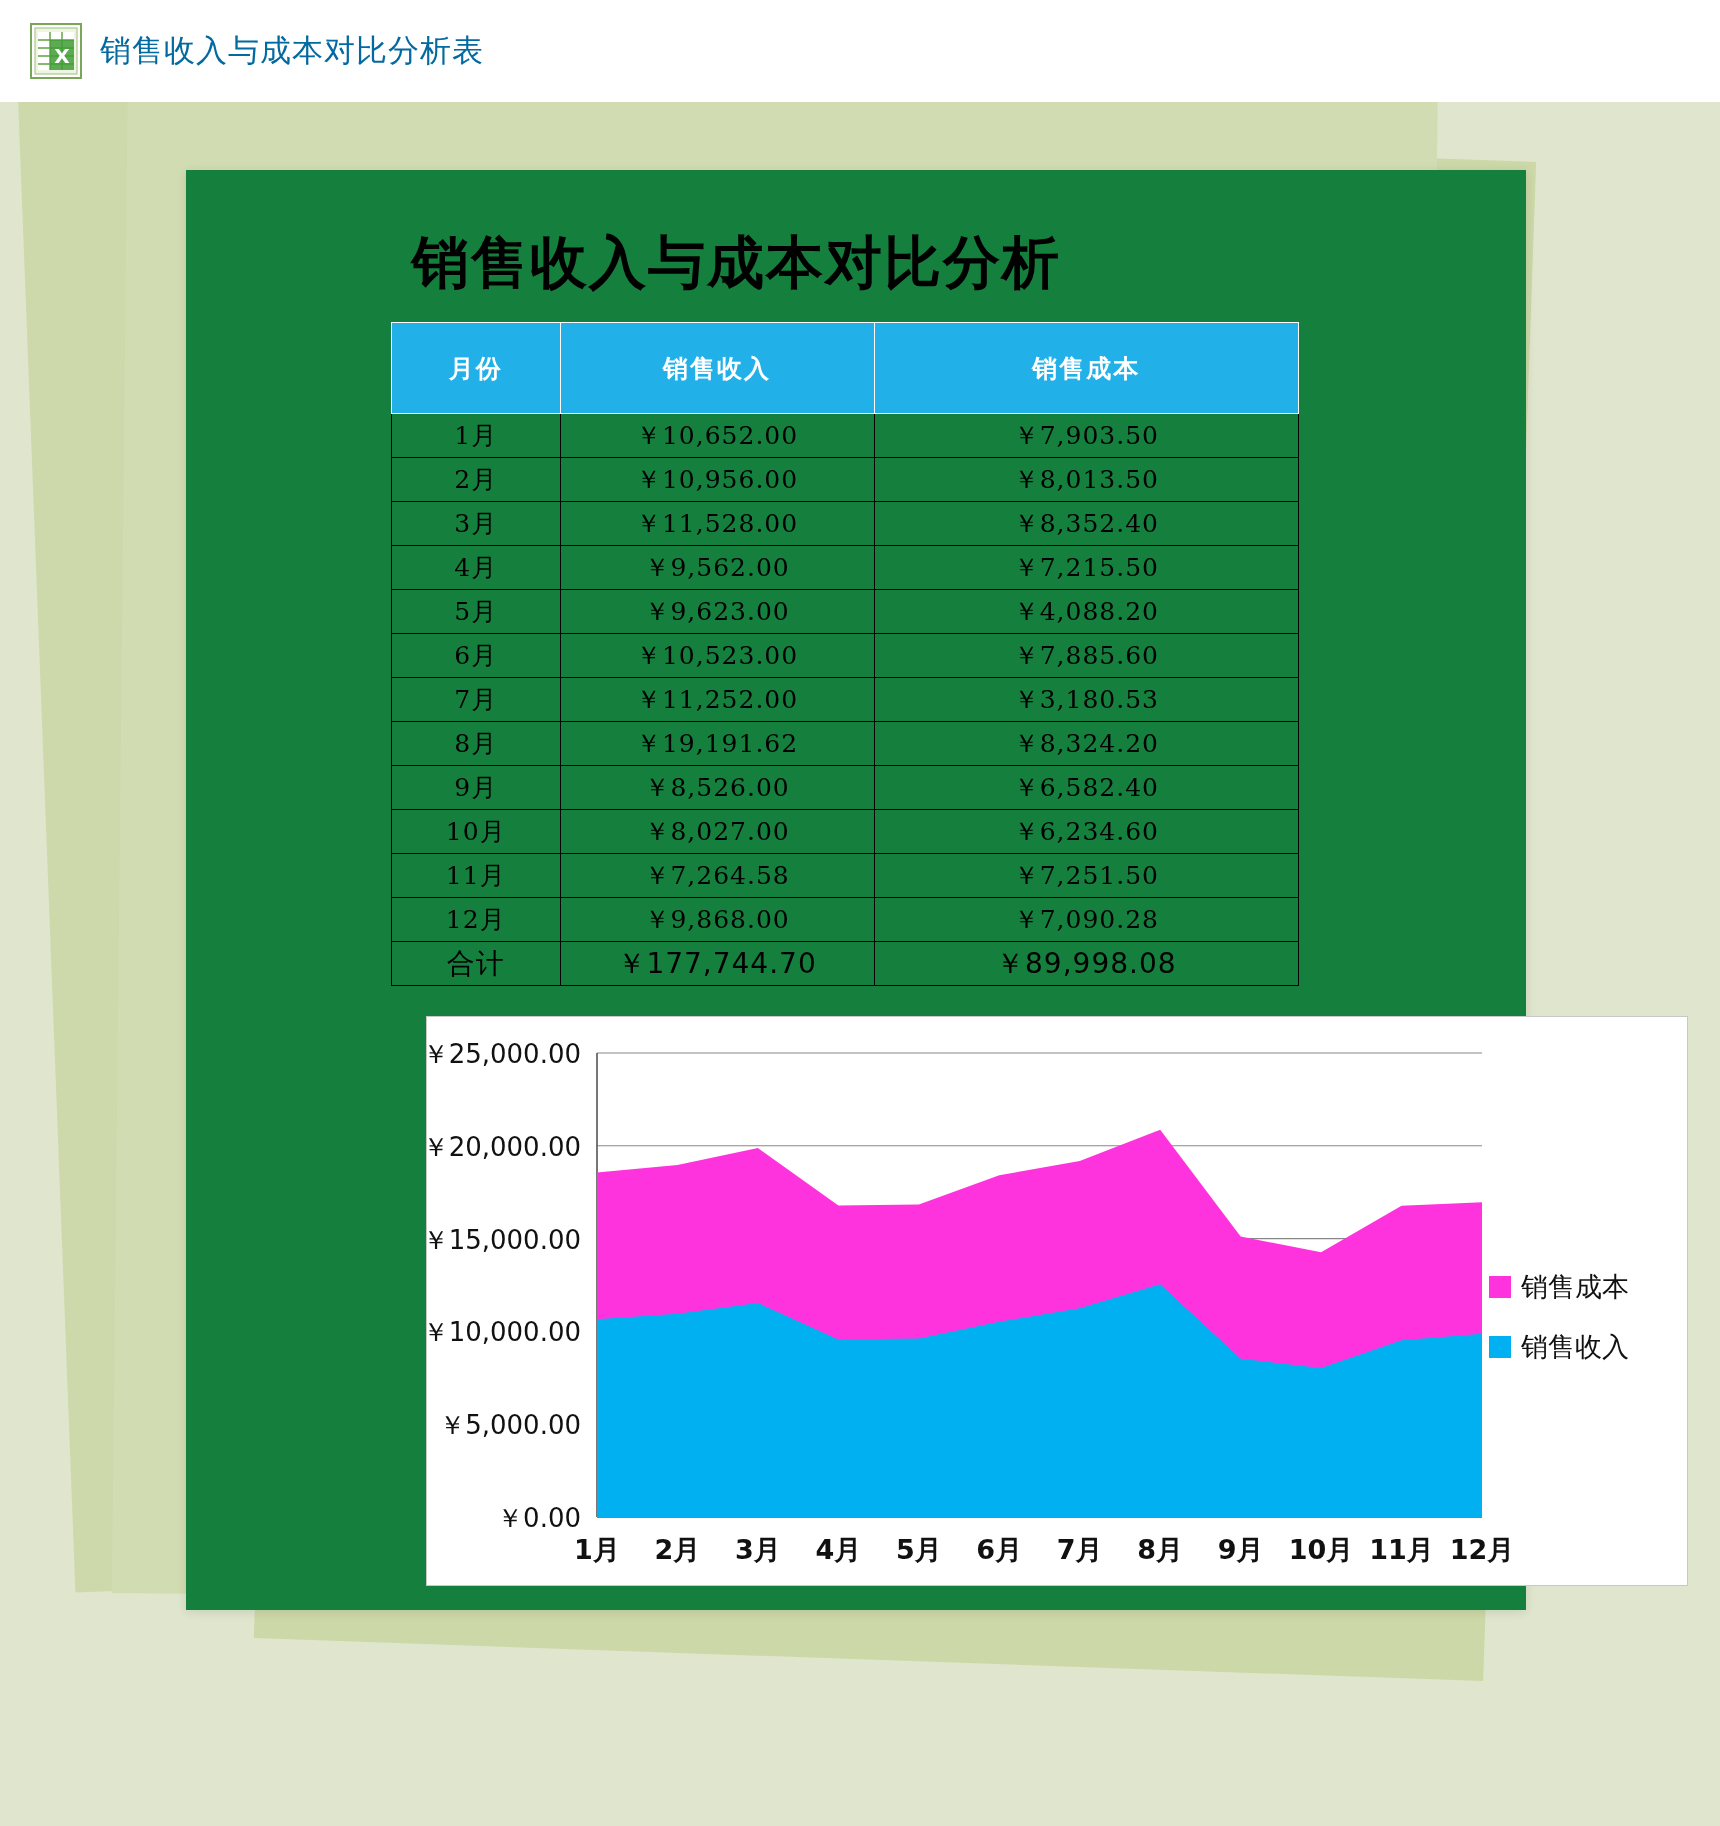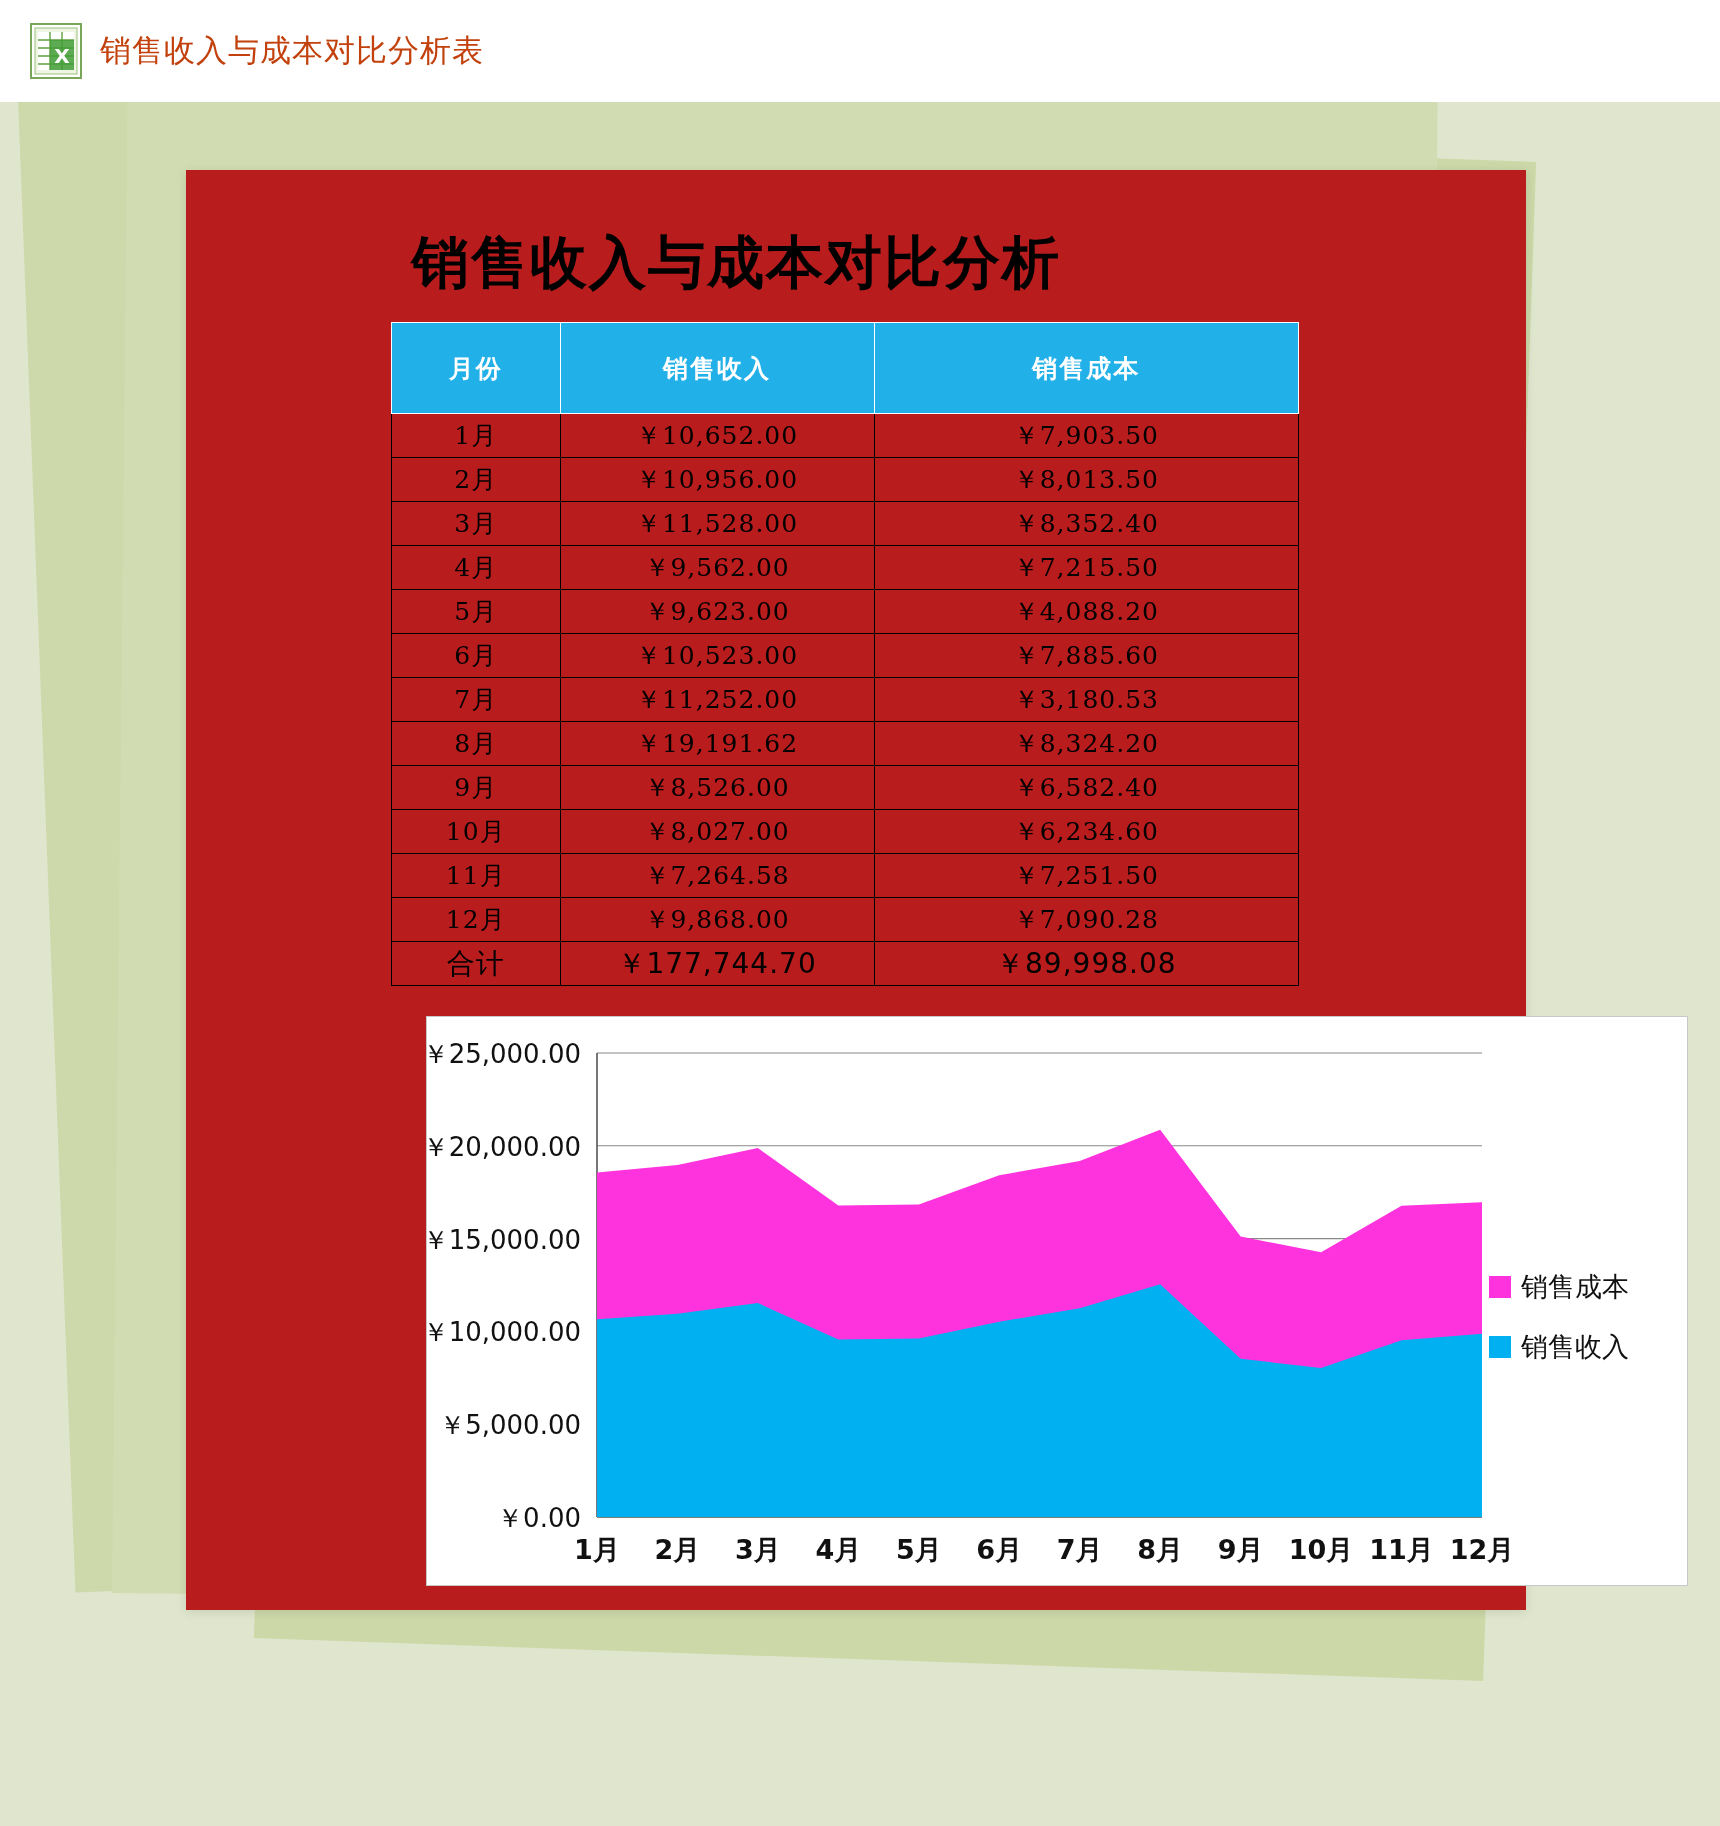--- a/index.html
+++ b/index.html
@@ -30,21 +30,21 @@
   }
   .xl-icon {
     width: 52px; height: 56px;
     position: relative;
     margin-right: 18px;
     flex: 0 0 auto;
   }
   .xl-icon svg { display:block; }
   .topbar-title {
     font-size: 31px;
-    color: #c2410c;
+    color: #0369a1;
     font-family: "DejaVu Sans", sans-serif;
     letter-spacing: 1px;
   }
 
   
   .green-sheet-a {
     position: absolute;
     background: #cdd9a9;
     z-index: 1;
   }
@@ -67,21 +67,21 @@
     transform: rotate(0.6deg);
     background: #d2dcb2;
   }
 
   
   .paper {
     position: absolute;
     left: 186px; top: 170px;
     width: 1340px;
     height: 1440px;
-    background: #b91c1c;
+    background: #15803d;
     z-index: 4;
     box-shadow: 0 2px 10px rgba(0,0,0,0.10);
   }
 
   .doc-title {
     position: absolute;
     left: 226px; top: 55px;
     font-family: "DejaVu Serif", serif;
     font-weight: bold;
     font-size: 57px;

